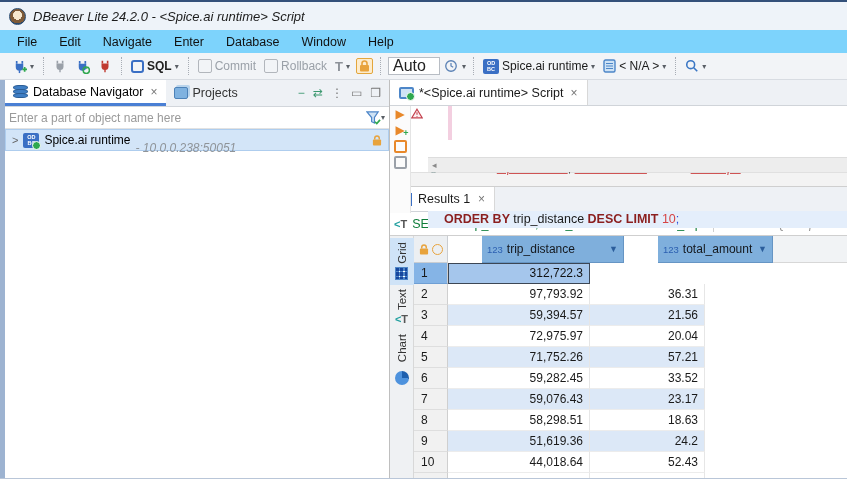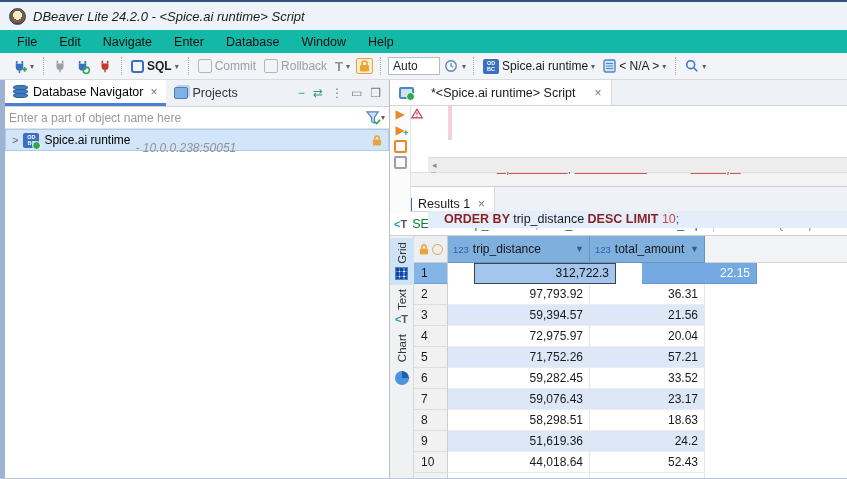--- a/index.html
+++ b/index.html
@@ -8,31 +8,31 @@
     position:relative; width:847px; height:479px; background:#fff;
     font-family:"Liberation Sans", sans-serif; font-size:12px; color:#1a1a1a;
     overflow:hidden; border-bottom:1px solid #b9c6d8;
   }
   
   .titlebar { position:absolute; left:0; top:0; width:847px; height:30px;
     background:#eef3f9; border-top:2px solid #33507a; display:flex; align-items:center; padding-left:9px; gap:7px;font-style:italic; }
   .titlebar .title { font-size:13px; color:#1c1c1c; }
   .app-logo { width:17px; height:17px; border-radius:50%; background:radial-gradient(circle at 50% 42%, #f6e8cf 0 38%, #7d5a38 39% 70%, #27496e 71%); border:1px solid #27496e; }
   
-  .menubar { position:absolute; left:0; top:30px; width:847px; height:23px; background:#14b8a6; display:flex; align-items:center; padding-left:6px; }
+  .menubar { position:absolute; left:0; top:30px; width:847px; height:23px; background:#7dd3fc; display:flex; align-items:center; padding-left:6px; }
   .menu-item { padding:3px 11px; font-size:12.5px; color:#111; cursor:default; }
   
   .toolbar { position:absolute; left:0; top:53px; width:847px; height:27px; background:#f2f4f7;
     border-bottom:1px solid #d8dce2; display:flex; align-items:center; padding-left:6px; }
   .tgroup { display:flex; align-items:center; gap:4px; padding:0 4px; height:22px; }
   .tsep { width:0; height:18px; border-left:1px dotted #a8adb5; margin:0 3px; }
   .tbtn { display:flex; align-items:center; gap:3px; padding:2px 2px; border-radius:2px; }
   .drop { font-size:8px; color:#5a5f66; }
   .dim { color:#9aa0a8; }
-  .auto-combo { width:52px; height:18px; background:#fff; border:1px solid #b8bdc4; font-size:12px; padding:1px 4px; color:#222; }
+  .auto-combo { width:52px; height:18px; background:#fff; border:1px solid #b8bdc4; font-size:16px; padding:1px 4px; color:#222; }
   .odbc-badge { width:16px; height:15px; background:#3a6fc4; border-radius:2px; color:#fff; font-size:5.5px; font-weight:bold; line-height:1.25; text-align:center; padding-top:1px; }
   .odbc-badge.checked { position:relative; }
   .odbc-badge.checked::after { content:""; position:absolute; right:-2px; bottom:-2px; width:7px; height:7px; background:#2fa84f; border-radius:50%; border:1px solid #fff; }
   .lockbox { border:1px solid #e3a63c; background:#fdeccd; border-radius:2px; padding:1px 2px; display:flex; }
   .sql-sq { width:13px; height:13px; border:2px solid #3a6fc4; border-radius:3px; }
   .sql-txt { font-weight:bold; font-size:12px; color:#222; }
   .gicon { width:14px; height:14px; border:1.5px solid #b2b6bc; border-radius:2px; }
   .t-filter { color:#8d9299; font-weight:bold; font-size:13px; }
   
   .leftedge { position:absolute; left:0; top:80px; width:5px; height:399px; background:#9db3d1; }
@@ -52,21 +52,21 @@
   .nav-filter input { flex:1; border:none; outline:none; font-size:12px; font-style:normal; color:#333; font-family:"Liberation Sans",sans-serif; }
   .nav-filter input::placeholder { color:#9a9a9a; }
   .tree-row { height:22px; margin:0; background:#d3e5f8; border:1px solid #aecdee; display:flex; align-items:center; padding:0 6px 0 6px; gap:5px; }
   .chev { color:#666; font-size:11px; }
   .conn-name { color:#000; }
   .conn-host { color:#8f9499; font-style:italic;margin-top:16px; }
   .tree-lock { margin-left:auto; }
   
   .rightpanel { position:absolute; left:390px; top:80px; width:457px; height:399px; display:flex; flex-direction:column; background:#fff; }
   .ed-tabs { height:26px; background:#eef1f5; border-bottom:1px solid #d0d4d9; display:flex; }
-  .ed-tab { display:flex; align-items:center; gap:17px; padding:0 9px; background:#fff; border-right:1px solid #d8d8d8; font-size:12.5px; }
+  .ed-tab { display:flex; align-items:center; gap:5px; padding:0 9px; background:#fff; border-right:1px solid #d8d8d8; font-size:12.5px; }
   .mon-icon { width:15px; height:12px; border:2px solid #4d86c8; border-radius:2px; background:#cfe3f5; position:relative; }
   .mon-icon::after { content:""; position:absolute; right:-3px; bottom:-4px; width:7px; height:7px; background:#2fa84f; border-radius:50%; border:1px solid #fff; }
   .ed-zone { height:66px; position:relative; }
   .ed-toolbar { position:absolute; left:0; top:0; width:21px; height:107px; background:#fbfbfb; border-right:1px solid #e4e4e4; display:flex; flex-direction:column; align-items:center; padding-top:2px; gap:3px; z-index:3; }
   .exec { color:#e8882a; font-size:12px; line-height:13px; position:relative; }
   .exec .plus { position:absolute; right:-4px; bottom:-3px; color:#2fa84f; font-size:9px; font-weight:bold; }
   .script-ic { width:13px; height:13px; border:2px solid #e8882a; border-radius:2px; position:relative; }
   .script-ic.gray { border-color:#9aa0a8; }
   .script-ic::after { content:""; position:absolute; left:2px; top:2px; width:5px; height:5px; border-left:2px solid currentColor; border-bottom:2px solid currentColor; color:inherit; opacity:.0; }
   .ed-ruler { position:absolute; left:21px; top:0; width:17px; height:66px; background:#fff; }
@@ -77,21 +77,21 @@
   .codeline.current { background:#e4eefb; }
   .fold { position:absolute; left:0; top:2px; width:11px; height:11px; border:1px solid #9aa; border-radius:50%; color:#667; font-size:9px; line-height:9px; text-align:center; background:#fff; }
   .kw { color:#8b1f1f; font-weight:bold; }
   .lnk { color:#cf5454; font-style:italic; text-decoration:underline; }
   .num { color:#d64545; }
   .semi { color:#3050d8; }
   .warn-tri { width:12px; height:11px; margin:2px auto; }
   .hscroll { position:absolute; left:38px; right:0; top:51px; height:15px; background:#ededed; border-top:1px solid #ddd; display:flex; align-items:center; padding-left:4px; color:#8a8a8a; font-size:9px; }
   .splitter { height:15px; background:#f3f3f3; border-top:1px solid #e0e0e0; border-bottom:1px solid #cfcfcf; }
   .res-tabs { height:25px; background:#eef1f5; border-bottom:1px solid #d0d4d9; display:flex; }
-  .res-tab { display:flex; align-items:flex-end; gap:6px; padding:0 9px; background:#fff; border-right:1px solid #d8d8d8; font-size:12.5px; }
+  .res-tab { display:flex; align-items:center; gap:6px; padding:0 9px; background:#fff; border-right:1px solid #d8d8d8; font-size:12.5px; }
   .grid-ic { width:13px; height:13px; border:1px solid #3a6fc4; background:
     linear-gradient(#3a6fc4 0 3px, transparent 3px),
     repeating-linear-gradient(90deg,#9dbce4 0 3px,#fff 3px 4px); }
   .res-filter { height:24px; background:#fff; border-bottom:1px solid #cfcfcf; display:flex; align-items:center; padding:0 4px; gap:5px; overflow:hidden; }
   .sqlT { font-size:11px; white-space:nowrap; }
   .sqlT .lt { color:#22a0a0; font-weight:bold; } .sqlT .T { color:#555; font-weight:bold; }
   .filter-sql { color:#0e7d3a; font-size:12.5px; white-space:nowrap; overflow:hidden; max-width:303px; flex:0 0 auto; }
   .fsep { width:0; height:16px; border-left:1px solid #cfcfcf; }
   .filter-ph { color:#9a9a9a; font-style:italic; font-size:12.5px; white-space:nowrap; }
   .res-body { flex:1; display:flex; min-height:0; }
@@ -100,31 +100,31 @@
   .side-tab.active { background:#cfe3f7; }
   .vtext { writing-mode:vertical-rl; transform:rotate(180deg); font-size:11.5px; color:#333; }
   .mini-grid { width:13px; height:13px; background:
     repeating-linear-gradient(#4d86c8 0 3px, #fff 3px 4.5px),
     repeating-linear-gradient(90deg,#4d86c8 0 3px, #fff 3px 4.5px); background-blend-mode:multiply; border:1px solid #4d86c8; }
   .pie-ic { width:14px; height:14px; border-radius:50%; background:conic-gradient(#1d5fae 0 95deg, #4d92dd 95deg 360deg); margin-top:4px; }
   
   .grid { flex:1; position:relative; background:#fff; overflow:hidden; font-size:12px; }
   .ghead { display:flex; height:27px; }
   .gcorner { width:34px; background:#eceff2; border-right:1px solid #c9cdd2; border-bottom:1px solid #c9cdd2; display:flex; align-items:center; justify-content:center; gap:3px; }
-  .ghc { background:#7fafdc; border-right:1px solid #6695c4; border-bottom:1px solid #6695c4; display:flex; align-items:center; padding:0 5px; gap:4px; color:#14181d; }
+  .ghc { background:#7fafdc; border-right:1px solid #6695c4; border-bottom:1px solid #6695c4; display:flex; align-items:center; padding:0 5px; gap:4px; color:#14181d;margin-left:34px; }
   .ghc .ctype { color:#2b5fb0; font-size:9.5px; }
   .ghc .sort { margin-left:auto; color:#2b5d9b; font-size:9px; }
   .ghfill { flex:1; background:#f1f3f5; border-bottom:1px solid #d7d7d7; }
   .trow { display:flex; height:21px; }
   .rh { width:34px; background:#f1f1f1; border-right:1px solid #cfcfcf; border-bottom:1px solid #dedede; padding-left:7px; display:flex; align-items:center; }
   .cell { border-right:1px solid #e6e6e6; border-bottom:1px solid #ececec; display:flex; align-items:center; justify-content:flex-end; padding-right:6px; }
   .c1 { width:142px; } .c2 { width:115px; }
   .trow.stripe .cell { background:#dce8f7; }
   .trow.selected .rh { background:#85b4e6; border-bottom-color:#6f9fd4; }
-  .trow.selected .cell { background:#74a9e1; color:#fff; border-color:#6398d2;margin-left:26px; }
+  .trow.selected .cell { background:#74a9e1; color:#fff; border-color:#6398d2; }
   .trow.selected .cell.focused { background:#a5c6ec; color:#111; outline:1.5px solid #3c4654; outline-offset:-1.5px; }
   .circ { width:11px; height:11px; border:1.5px solid #e8a33c; border-radius:50%; }
 </style>
 </head>
 <body>
 
 <div id="window">
 
   <div class="titlebar">
     <div class="app-logo"></div>
@@ -377,21 +377,20 @@
             <span class="ctype">123</span>
             <span>total_amount</span>
             <span class="sort">▼</span>
           </div>
           <div class="ghfill"></div>
         </div>
 
         <div class="trow selected">
             <div class="rh">1</div>
             <div class="cell c1 focused">312,722.3</div>
-            <div class="cell c2">22.15</div>
           </div>
         <div class="trow">
             <div class="rh">2</div>
             <div class="cell c1">97,793.92</div>
             <div class="cell c2">36.31</div>
           </div>
         <div class="trow stripe">
             <div class="rh">3</div>
             <div class="cell c1">59,394.57</div>
             <div class="cell c2">21.56</div>

